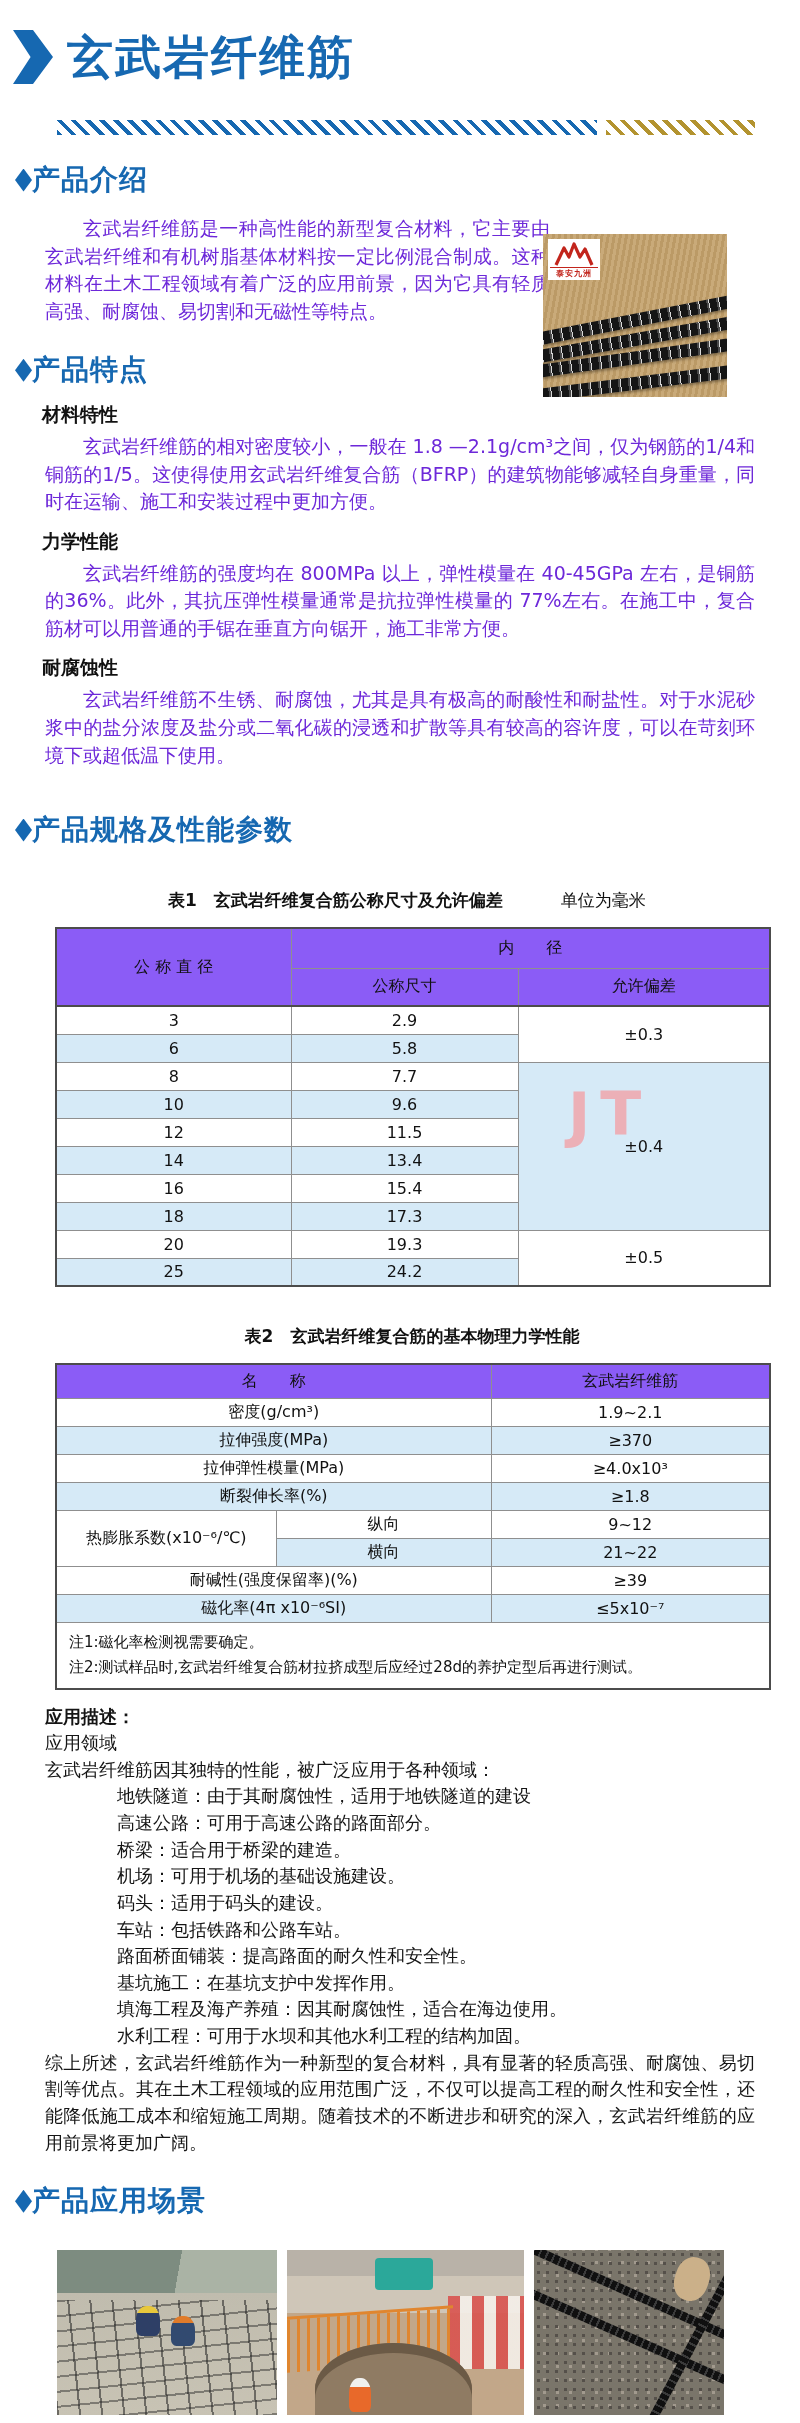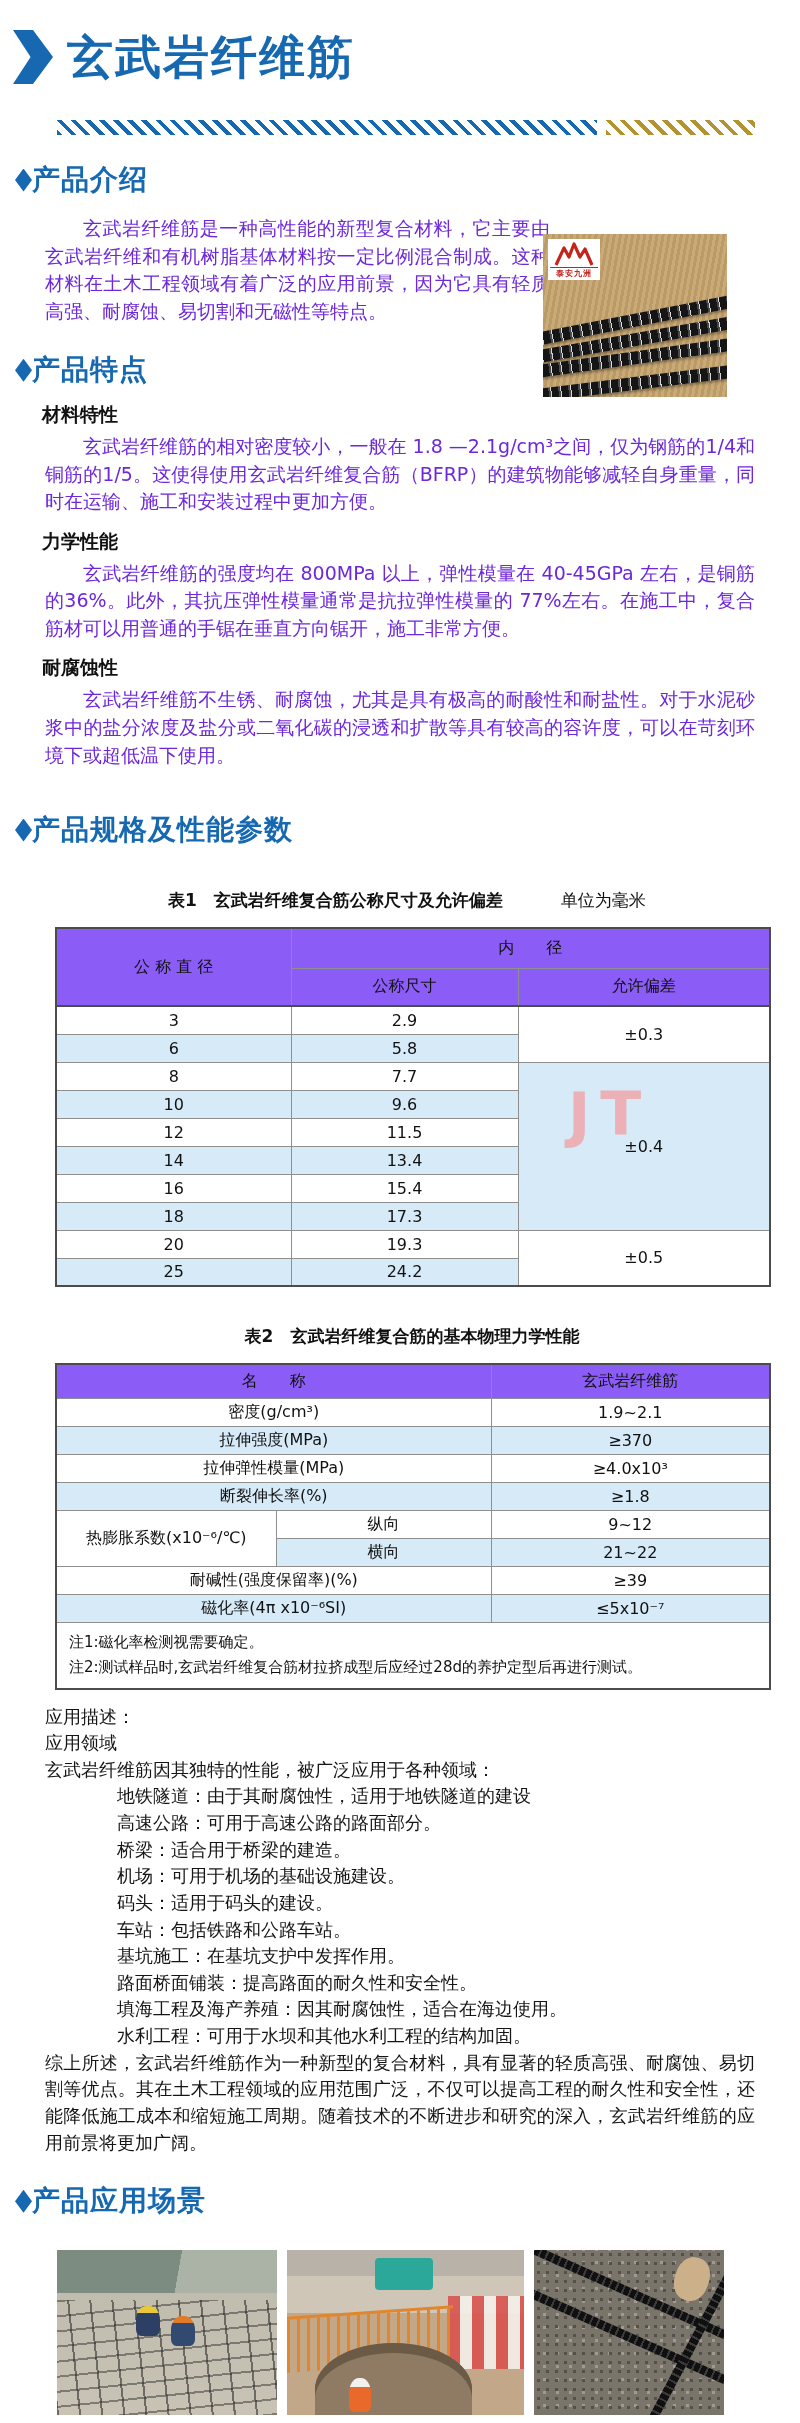--- a/index.html
+++ b/index.html
@@ -67,21 +67,21 @@
   .tbl2 tbody td { height:28px; }
   .notes-cell { text-align:left !important; padding:7px 12px !important; font-size:15px; line-height:1.7; background:#fff; }
 
   .t1-wrap { position:relative; }
   .jt-watermark { position:absolute; left:568px; top:152px; font-size:60px; font-weight:700;
     color:#f0a6ad; letter-spacing:10px; opacity:.85; pointer-events:none;
     font-family:"DejaVu Sans", sans-serif; }
 
   
   .app { margin:14px 45px 0 45px; font-size:18px; line-height:1.48; color:#151515; }
-  .app-title { font-weight:400; }
+  .app-title { font-weight:700; }
   .app-item { padding-left:72px; }
   .app-summary { text-align:justify; }
 
   
   .scene-row { display:flex; margin-left:57px; }
   .scene-row1 { gap:10px; margin-top:30px; }
   .photo { position:relative; overflow:hidden; flex:0 0 auto; }
 
   .p1 { width:220px; height:165px; background:linear-gradient(180deg,#8d9a8b 0,#9aa395 14%,#c0bcae 26%,#c8c3b4 100%); }
   .p1 .wall { position:absolute; top:0; left:0; right:0; height:26%;
@@ -299,22 +299,22 @@
   <div class="app">
     <div class="app-title">应用描述：</div>
     <div>应用领域</div>
     <div>玄武岩纤维筋因其独特的性能，被广泛应用于各种领域：</div>
     <div class="app-item">地铁隧道：由于其耐腐蚀性，适用于地铁隧道的建设</div>
     <div class="app-item">高速公路：可用于高速公路的路面部分。</div>
     <div class="app-item">桥梁：适合用于桥梁的建造。</div>
     <div class="app-item">机场：可用于机场的基础设施建设。</div>
     <div class="app-item">码头：适用于码头的建设。</div>
     <div class="app-item">车站：包括铁路和公路车站。</div>
+    <div class="app-item">路面桥面铺装：提高路面的耐久性和安全性。</div>
     <div class="app-item">基坑施工：在基坑支护中发挥作用。</div>
-    <div class="app-item">路面桥面铺装：提高路面的耐久性和安全性。</div>
     <div class="app-item">填海工程及海产养殖：因其耐腐蚀性，适合在海边使用。</div>
     <div class="app-item">水利工程：可用于水坝和其他水利工程的结构加固。</div>
     <div class="app-summary">综上所述，玄武岩纤维筋作为一种新型的复合材料，具有显著的轻质高强、耐腐蚀、易切割等优点。其在土木工程领域的应用范围广泛，不仅可以提高工程的耐久性和安全性，还能降低施工成本和缩短施工周期。随着技术的不断进步和研究的深入，玄武岩纤维筋的应用前景将更加广阔。</div>
   </div>
 
   <div class="section-heading">
     <div class="diamond-icon"></div>
     <div class="txt">产品应用场景</div>
   </div>
 

